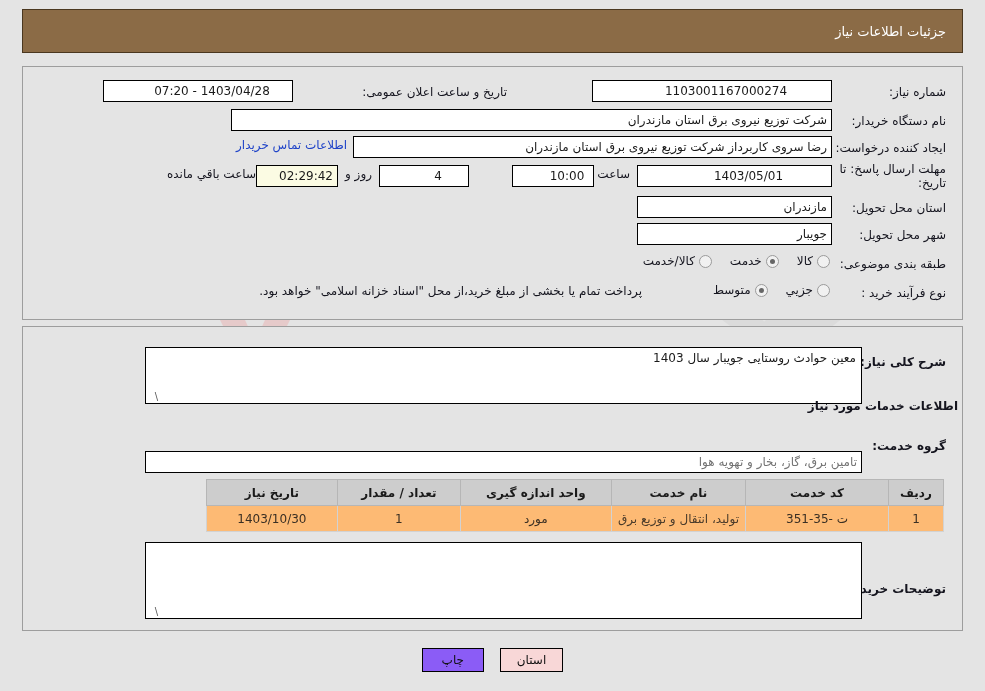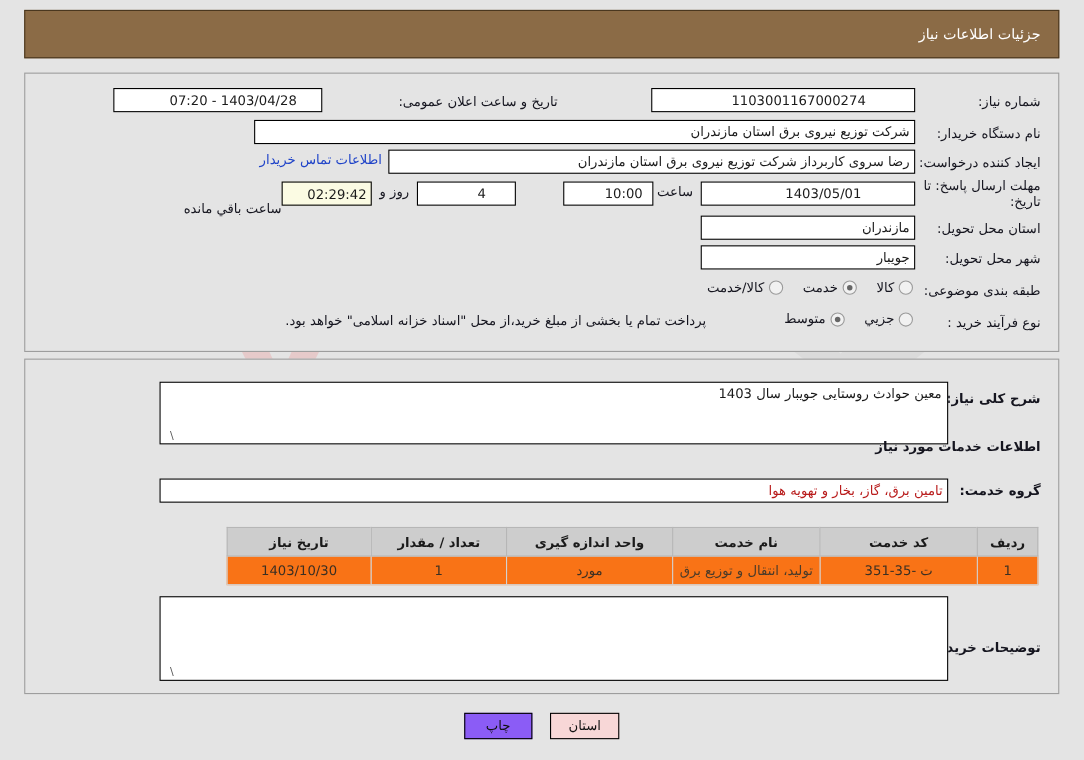--- a/index.html
+++ b/index.html
@@ -195,21 +195,21 @@
     background: #cdcdcd;
     border: 1px solid #b6b6b6;
     font-weight: bold;
     color: #1a1a1a;
     height: 25px;
     padding: 0 6px;
     text-align: center;
     font-size: 12px;
   }
   table.items td {
-    background: #f97316;
+    background: #fdba74;
     border: 1px solid #d2d2d2;
     height: 25px;
     padding: 0 6px;
     text-align: center;
     color: #3a2f23;
     font-size: 12px;
   }
   table.items td.name { color: #4a3b2a; }
 
   
@@ -277,21 +277,21 @@
 
   <div class="row" style="top:95px; right:16px; height:32px; align-items:flex-start;">
     <span class="lbl lbl-2l" style="width:110px; display:block;">مهلت ارسال پاسخ: تا تاریخ:</span>
   </div>
   <div class="fld center" style="position:absolute; top:98px; right:130px; width:195px;">1403/05/01</div>
   <span class="lbl" style="position:absolute; top:100px; right:332px;">ساعت</span>
   <div class="fld center" style="position:absolute; top:98px; right:368px; width:82px;">10:00</div>
   <div class="fld center" style="position:absolute; top:98px; right:493px; width:90px;">4</div>
   <span class="lbl" style="position:absolute; top:100px; right:590px;">روز و</span>
   <div class="fld center yellow" style="position:absolute; top:98px; right:624px; width:82px;">02:29:42</div>
-  <span class="lbl" style="position:absolute; top:100px; right:706px;margin-top:16px;">ساعت باقي مانده</span>
+  <span class="lbl" style="position:absolute; top:100px; right:706px;">ساعت باقي مانده</span>
 
   <div class="row" style="top:130px; right:16px;">
     <span class="lbl">استان محل تحویل:</span>
   </div>
   <div class="fld right" style="position:absolute; top:129px; right:130px; width:195px;">مازندران</div>
 
   <div class="row" style="top:157px; right:16px;">
     <span class="lbl">شهر محل تحویل:</span>
   </div>
   <div class="fld right" style="position:absolute; top:156px; right:130px; width:195px;">جویبار</div>
@@ -321,24 +321,24 @@
 </div>
 
 <div class="panel" id="panel-mid">
 
   <span class="lbl" style="position:absolute; top:28px; right:16px; font-weight:bold;">شرح کلی نیاز:</span>
   <div class="ta" style="position:absolute; top:20px; right:100px; left:122px; height:57px;">
     <span>معین حوادث روستایی جویبار سال 1403</span>
     <span class="grip"></span>
   </div>
 
-  <span class="section-title" style="top:72px; right:16px;">اطلاعات خدمات مورد نیاز</span>
+  <span class="section-title" style="top:72px; right:4px;">اطلاعات خدمات مورد نیاز</span>
 
   <span class="lbl" style="position:absolute; top:112px; right:16px; font-weight:bold;">گروه خدمت:</span>
-  <div class="fld right" style="position:absolute; top:108px; right:100px; left:122px; color:#b91c1c;padding-left:12px;">تامین برق، گاز، بخار و تهویه هوا</div>
+  <div class="fld right" style="position:absolute; top:124px; right:100px; left:122px; color:#737373;padding-left:12px;">تامین برق، گاز، بخار و تهویه هوا</div>
 
   <table class="items" style="top:152px; right:18px; left:20px;">
     <thead>
       <tr>
         <th style="width:42px;">ردیف</th>
         <th style="width:130px;">کد خدمت</th>
         <th>نام خدمت</th>
         <th style="width:138px;">واحد اندازه گیری</th>
         <th style="width:110px;">تعداد / مقدار</th>
         <th style="width:118px;">تاریخ نیاز</th>

